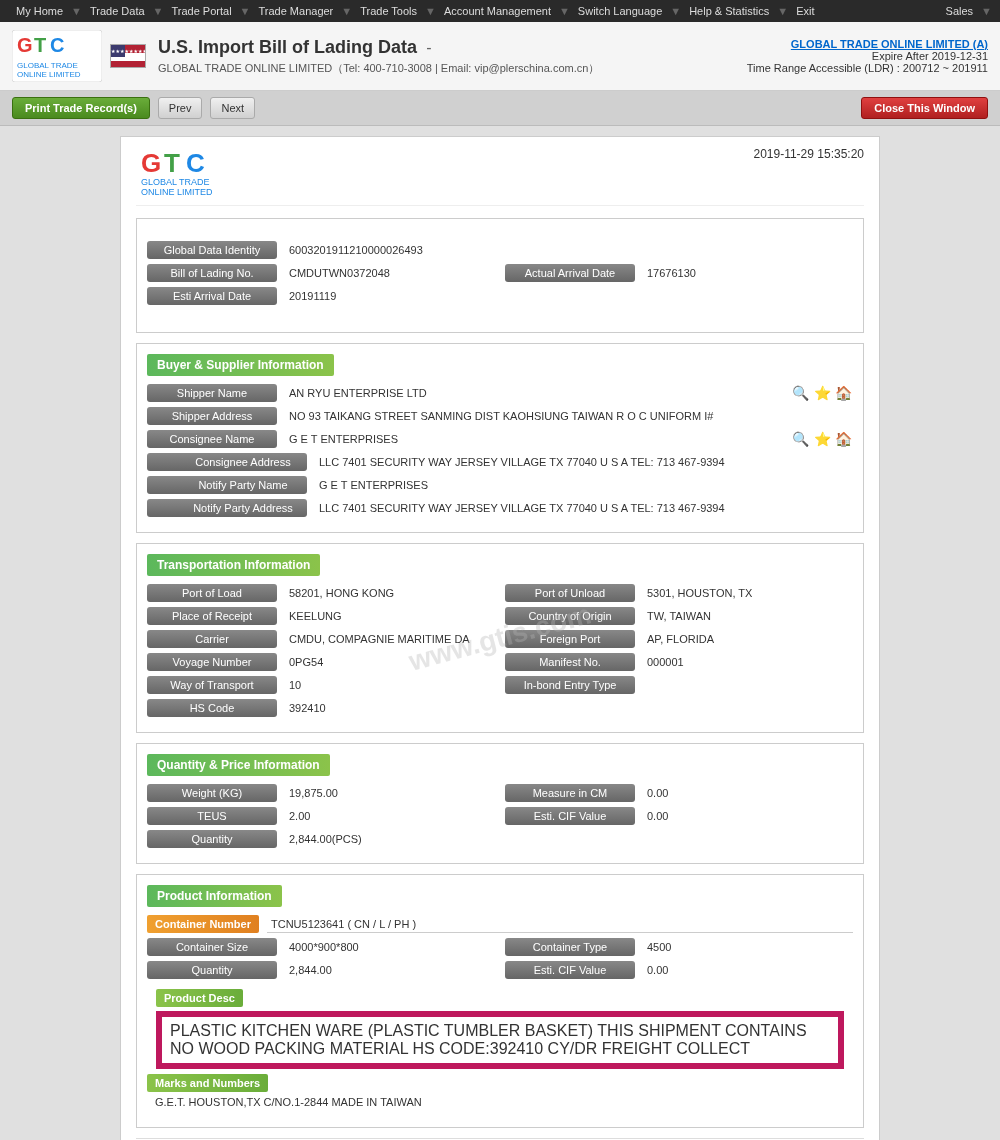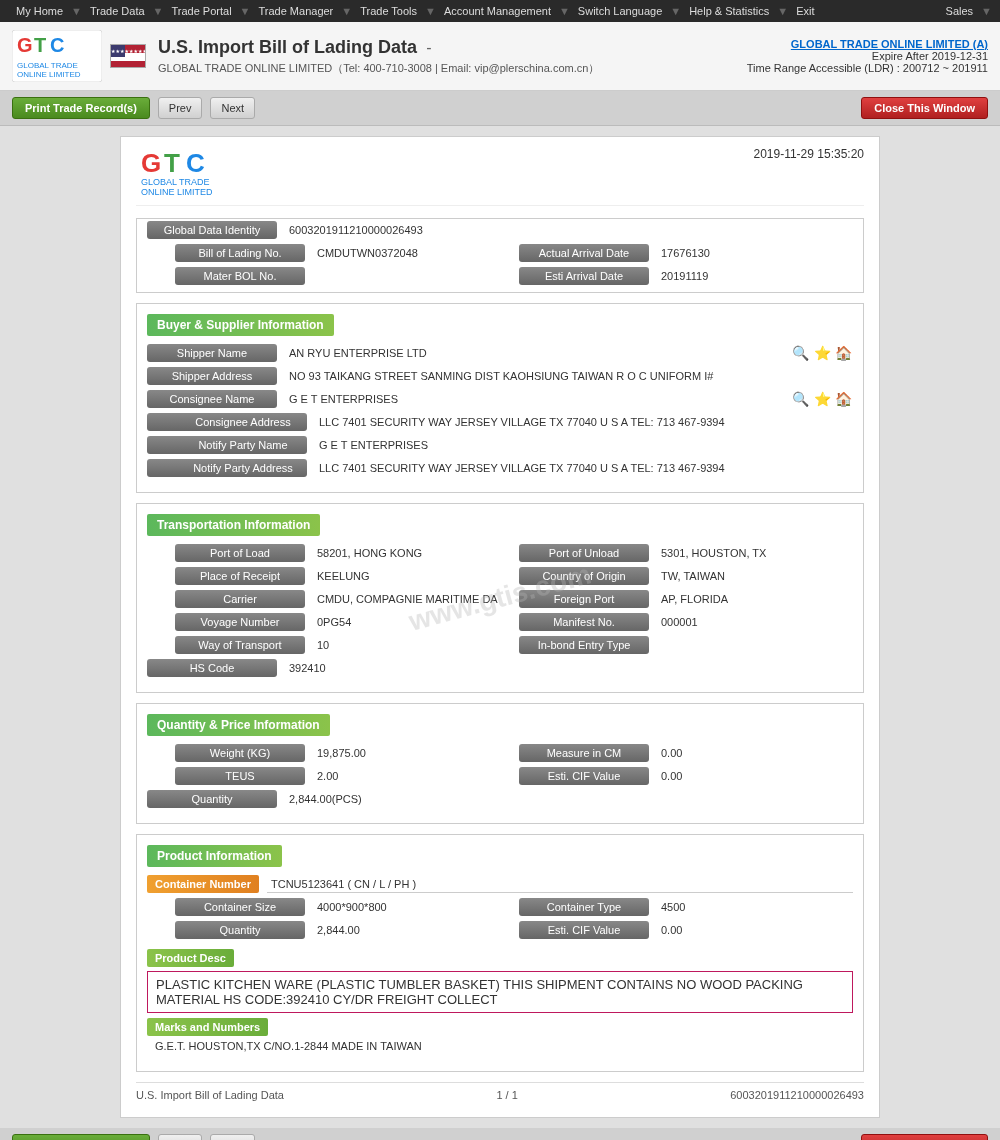--- a/index.html
+++ b/index.html
@@ -171,21 +171,20 @@
       flex: 1;
       font-size: 11px;
       color: #333;
       padding: 2px 4px;
     }
 
     
     .two-col {
       display: flex;
       gap: 10px;
-      margin-left: 28px;
     }
     .two-col .col { flex: 1; }
 
     
     .icon-btn {
       cursor: pointer;
       font-size: 14px;
     }
 
     
@@ -209,23 +208,23 @@
       display: flex;
       justify-content: space-between;
       padding: 6px 0;
       font-size: 11px;
       color: #555;
       border-top: 1px solid #ddd;
       margin-top: 10px;
     }
 
     .product-desc-box {
-      border: 1px solid #be185d;
+      border: 6px solid #be185d;
       padding: 5px 8px;
-      font-size: 13px;
+      font-size: 16px;
       color: #333;
       margin: 4px 0;
       background: #fff;
     }
     .marks-box {
       padding: 4px 8px;
       font-size: 11px;
       color: #333;
     }
 
@@ -315,46 +314,40 @@
       <svg width="140" height="50" viewBox="0 0 140 50">
         <text x="5" y="25" font-size="26" font-weight="bold" fill="#e53935">G</text>
         <text x="28" y="25" font-size="26" font-weight="bold" fill="#43a047">T</text>
         <text x="50" y="25" font-size="26" font-weight="bold" fill="#1e88e5">C</text>
         <text x="5" y="38" font-size="9" fill="#1e88e5">GLOBAL TRADE</text>
         <text x="5" y="48" font-size="9" fill="#1e88e5">ONLINE LIMITED</text>
       </svg>
       <div class="doc-timestamp">2019-11-29 15:35:20</div>
     </div>
 
-    <div class="info-section" style="padding:2px 10px;">
+    <div class="info-section" style="padding:22px 10px;">
       <div class="field-row">
         <span class="field-label">Global Data Identity</span>
         <span class="field-value">6003201911210000026493</span>
       </div>
       <div class="two-col">
         <div class="col">
           <div class="field-row">
             <span class="field-label">Bill of Lading No.</span>
             <span class="field-value">CMDUTWN0372048</span>
           </div>
         </div>
         <div class="col">
           <div class="field-row">
             <span class="field-label">Actual Arrival Date</span>
             <span class="field-value">17676130</span>
           </div>
         </div>
       </div>
       <div class="two-col">
-        <div class="col">
-          <div class="field-row">
-            <span class="field-label">Mater BOL No.</span>
-            <span class="field-value"></span>
-          </div>
-        </div>
         <div class="col">
           <div class="field-row">
             <span class="field-label">Esti Arrival Date</span>
             <span class="field-value">20191119</span>
           </div>
         </div>
       </div>
     </div>
 
     <div class="info-section">
@@ -541,21 +534,21 @@
           </div>
         </div>
         <div class="col">
           <div class="field-row">
             <span class="field-label">Esti. CIF Value</span>
             <span class="field-value">0.00</span>
           </div>
         </div>
       </div>
 
-      <div style="margin: 5px 0;">
+      <div style="margin: 5px 9px;">
         <span class="section-header-lime">Product Desc</span>
         <div class="product-desc-box">PLASTIC KITCHEN WARE (PLASTIC TUMBLER BASKET) THIS SHIPMENT CONTAINS NO WOOD PACKING MATERIAL HS CODE:392410 CY/DR FREIGHT COLLECT</div>
       </div>
 
       <div style="margin: 5px 0;">
         <span class="section-header-lime">Marks and Numbers</span>
         <div class="marks-box">G.E.T. HOUSTON,TX C/NO.1-2844 MADE IN TAIWAN</div>
       </div>
     </div>
 

